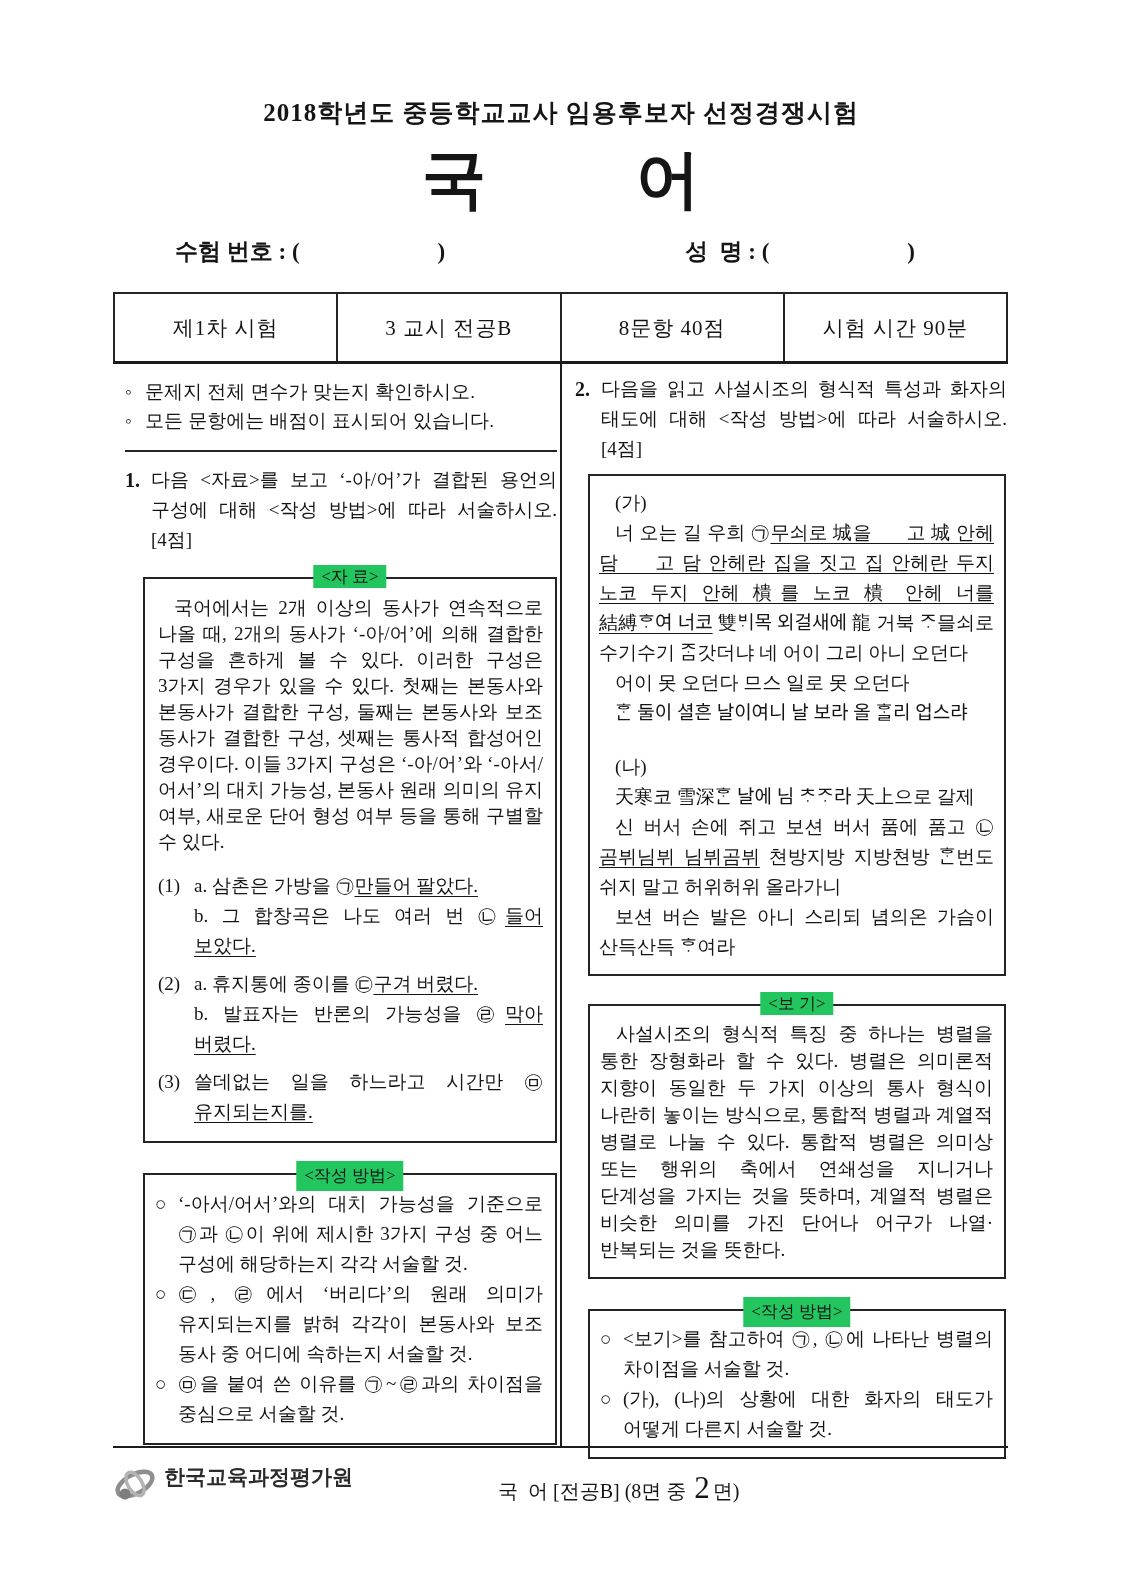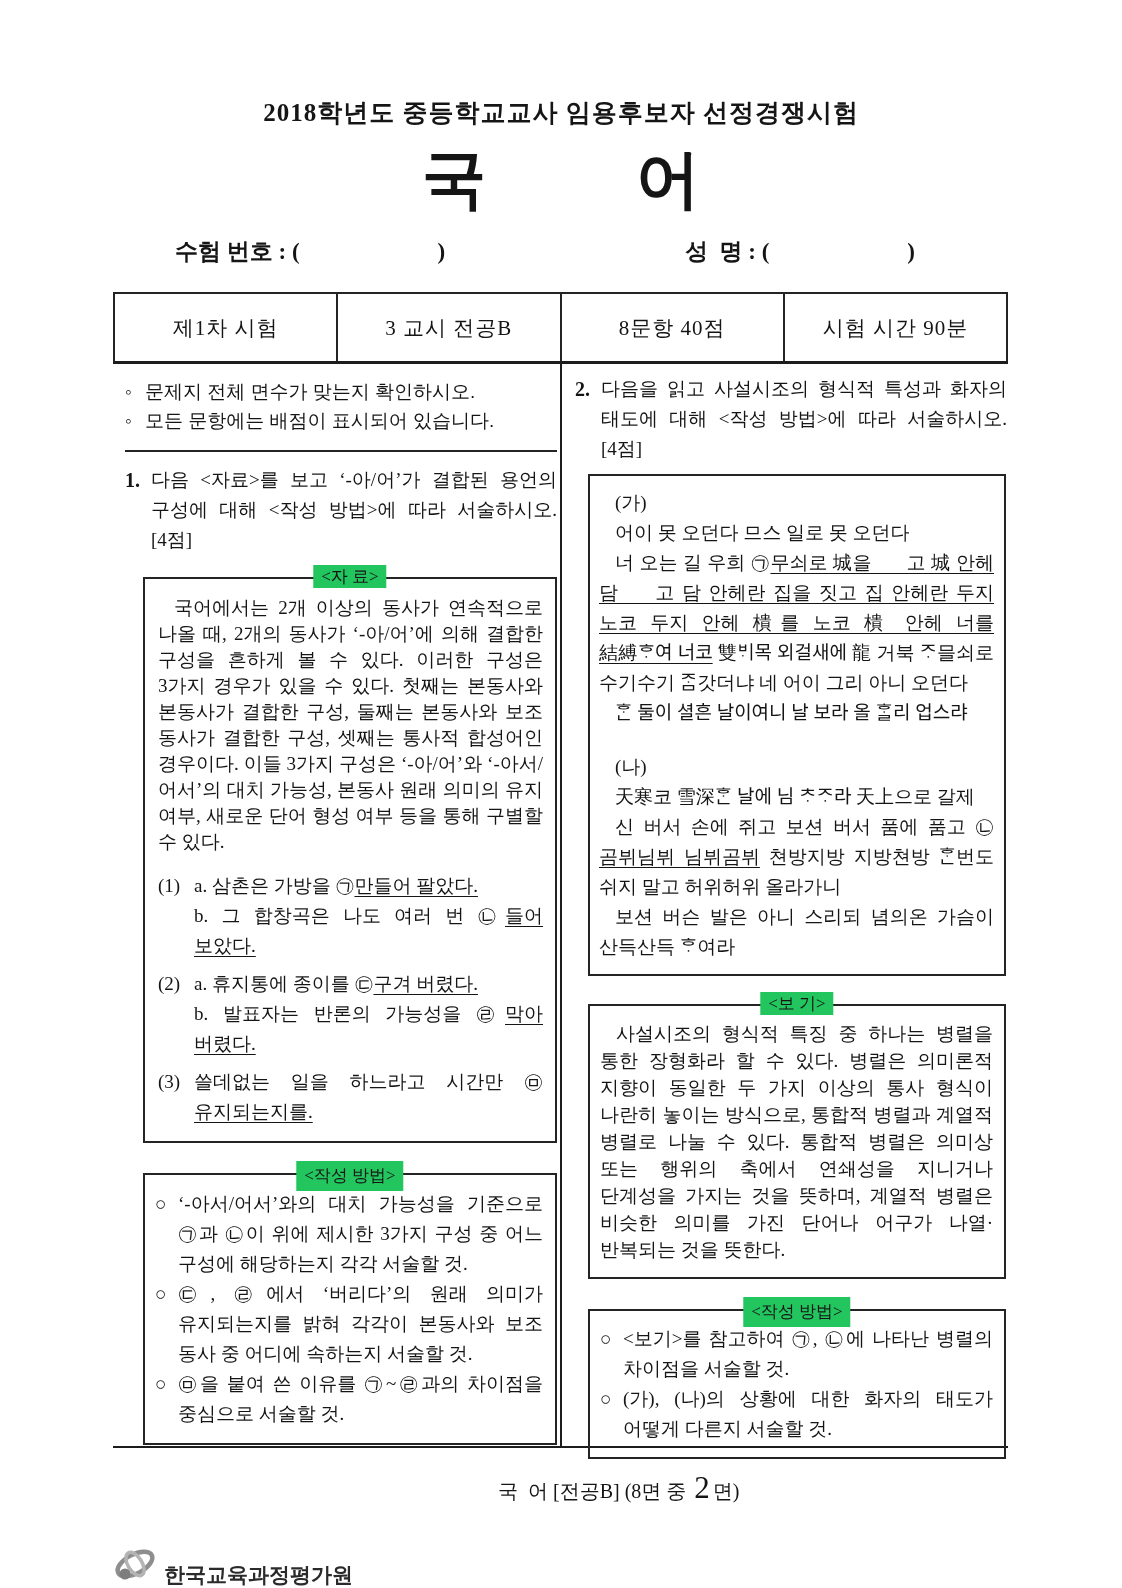--- a/index.html
+++ b/index.html
@@ -76,21 +76,21 @@
   .poem-label { margin:0; text-indent:16px; line-height:30px; }
   .poem-line  { margin:0; text-indent:16px; line-height:30px; }
   .poem-b-label { margin-top:24px; }
 
   .ref-box { margin:28px 0 0 13px; width:418px; box-sizing:border-box; padding:14px 11px 14px 10px; }
   .ref-para { line-height:27px; text-indent:16px; margin:0; }
 
   .method-box-r { margin:30px 0 0 13px; width:418px; box-sizing:border-box; padding:13px 11px 13px 10px; line-height:30px; }
 
   
-  .footer-org { position:absolute; left:112px; top:1543px; display:flex; align-items:flex-end; }
+  .footer-org { position:absolute; left:112px; top:1463px; display:flex; align-items:flex-start; }
   .footer-org-name {
     margin-left:6px; font-family:"Liberation Sans","DejaVu Sans",sans-serif;
     font-size:21px; font-weight:bold; letter-spacing:0px; color:#2a2a2a;
   }
   .footer-page { position:absolute; left:498px; top:1470px; font-size:20px; white-space:pre; }
   .footer-page .big-num { font-size:31px; font-weight:500; padding:0 3px; }
 </style>
 </head>
 <body>
 
@@ -168,22 +168,22 @@
 
     <div class="col col-right">
 
       <div class="question" style="margin-top:10px;">
         <span class="q-no">2.</span>
         <div class="q-text">다음을 읽고 사설시조의 형식적 특성과 화자의 태도에 대해 &lt;작성 방법&gt;에 따라 서술하시오. [4점]</div>
       </div>
 
       <div class="fbox passage-box">
         <p class="poem-label">(가)</p>
+        <p class="poem-line"><span>너 오는 길 우희 </span><span>㉠</span><span class="u">무쇠로 城을 ᄡᅡ고 城 안헤 담 ᄡᅡ고 담 안헤란 집을 짓고 집 안헤란 두지 노코 두지 안헤 樻를 노코 樻 안헤 너를 結縛ᄒᆞ여 너코</span><span> 雙ᄇᆡ목 외걸새에 龍 거북 ᄌᆞ믈쇠로 수기수기 ᄌᆞᆷ갓더냐 네 어이 그리 아니 오던다</span></p>
         <p class="poem-line">어이 못 오던다 므스 일로 못 오던다</p>
-        <p class="poem-line"><span>너 오는 길 우희 </span><span>㉠</span><span class="u">무쇠로 城을 ᄡᅡ고 城 안헤 담 ᄡᅡ고 담 안헤란 집을 짓고 집 안헤란 두지 노코 두지 안헤 樻를 노코 樻 안헤 너를 結縛ᄒᆞ여 너코</span><span> 雙ᄇᆡ목 외걸새에 龍 거북 ᄌᆞ믈쇠로 수기수기 ᄌᆞᆷ갓더냐 네 어이 그리 아니 오던다</span></p>
         <p class="poem-line">ᄒᆞᆫ 둘이 셜흔 날이여니 날 보라 올 ᄒᆞᆯ리 업스랴</p>
 
         <p class="poem-label poem-b-label">(나)</p>
         <p class="poem-line">天寒코 雪深ᄒᆞᆫ 날에 님 ᄎᆞᄌᆞ라 天上으로 갈제</p>
         <p class="poem-line"><span>신 버서 손에 쥐고 보션 버서 품에 품고 </span><span>㉡</span><span class="u">곰뷔님뷔 님뷔곰뷔</span><span> 쳔방지방 지방쳔방 ᄒᆞᆫ번도 쉬지 말고 허위허위 올라가니</span></p>
         <p class="poem-line">보션 버슨 발은 아니 스리되 념의온 가슴이 산득산득 ᄒᆞ여라</p>
       </div>
 
       <div class="fbox ref-box">
         <div class="fbox-label">&lt;보 기&gt;</div>

